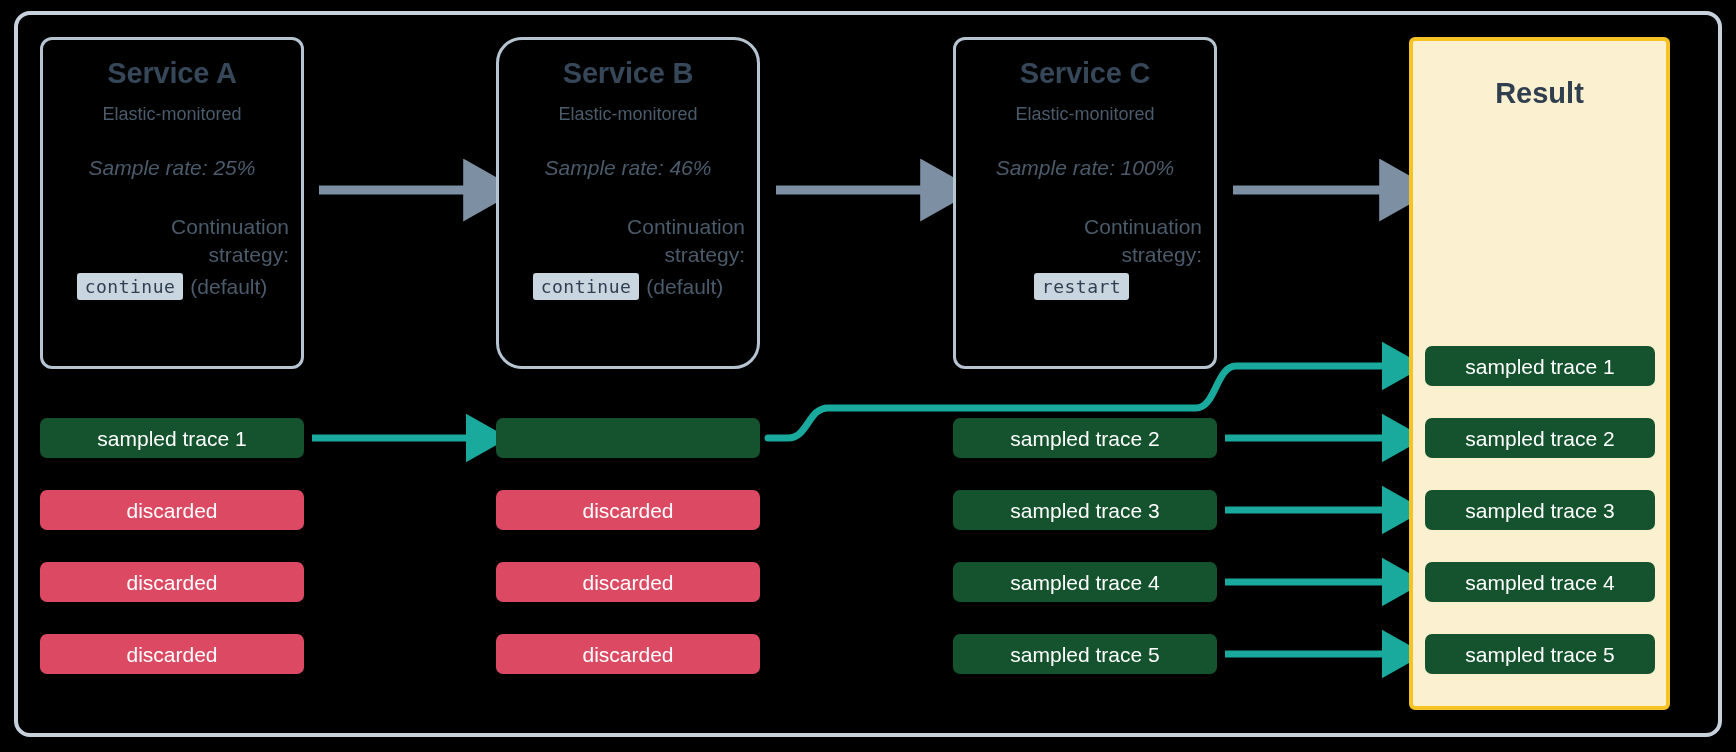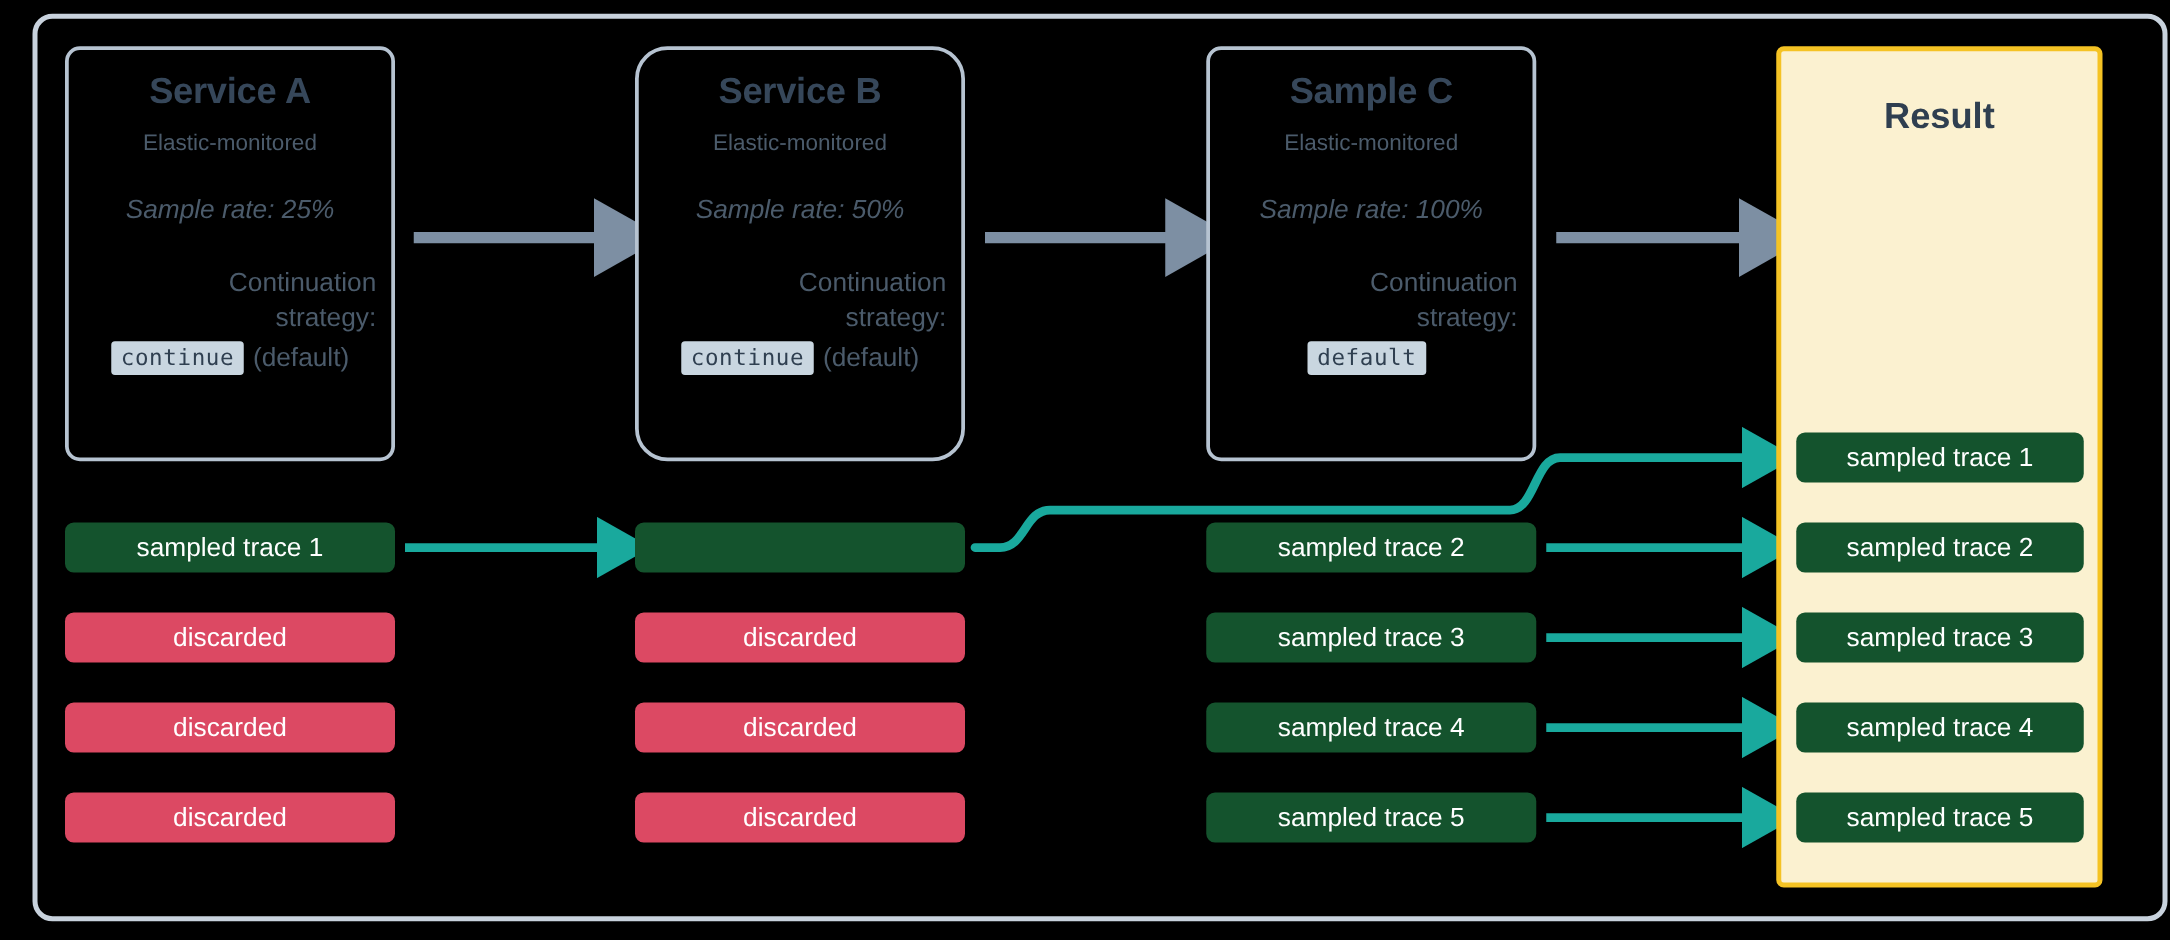--- a/index.html
+++ b/index.html
@@ -14,21 +14,20 @@
 
   #diagram-frame {
     position: absolute;
     left: 14px;
     top: 11px;
     width: 1708px;
     height: 726px;
     border: 4px solid #c8d2dd;
     border-radius: 16px;
     background: #000000;
-    margin-left: 12px;
   }
 
   
   .service-card {
     position: absolute;
     top: 22px;
     width: 264px;
     height: 332px;
     border: 3px solid #b6c3d1;
     border-radius: 12px;
@@ -188,41 +187,41 @@
     </div>
     <div class="card-strategy-line">
       <span class="code-chip">continue</span>
       <span class="default-note">(default)</span>
     </div>
   </div>
 
   <div class="service-card col-b">
     <div class="card-title">Service B</div>
     <div class="card-sub">Elastic-monitored</div>
-    <div class="card-rate">Sample rate: 50%</div>
+    <div class="card-rate">Sample rate: 46%</div>
     <div class="card-strategy-label">
       <div>Continuation</div>
       <div>strategy:</div>
     </div>
     <div class="card-strategy-line">
       <span class="code-chip">continue</span>
       <span class="default-note">(default)</span>
     </div>
   </div>
 
   <div class="service-card col-c">
-    <div class="card-title">Sample C</div>
+    <div class="card-title">Service C</div>
     <div class="card-sub">Elastic-monitored</div>
     <div class="card-rate">Sample rate: 100%</div>
     <div class="card-strategy-label">
       <div>Continuation</div>
       <div>strategy:</div>
     </div>
     <div class="card-strategy-line">
-      <span class="code-chip">default</span>
+      <span class="code-chip">restart</span>
       <span class="default-note"></span>
     </div>
   </div>
 
   <div id="result-panel">
     <div id="result-title">Result</div>
   </div>
 
   <div class="pill sampled col-r row-0">sampled trace 1</div>
   <div class="pill sampled col-r row-1">sampled trace 2</div>

